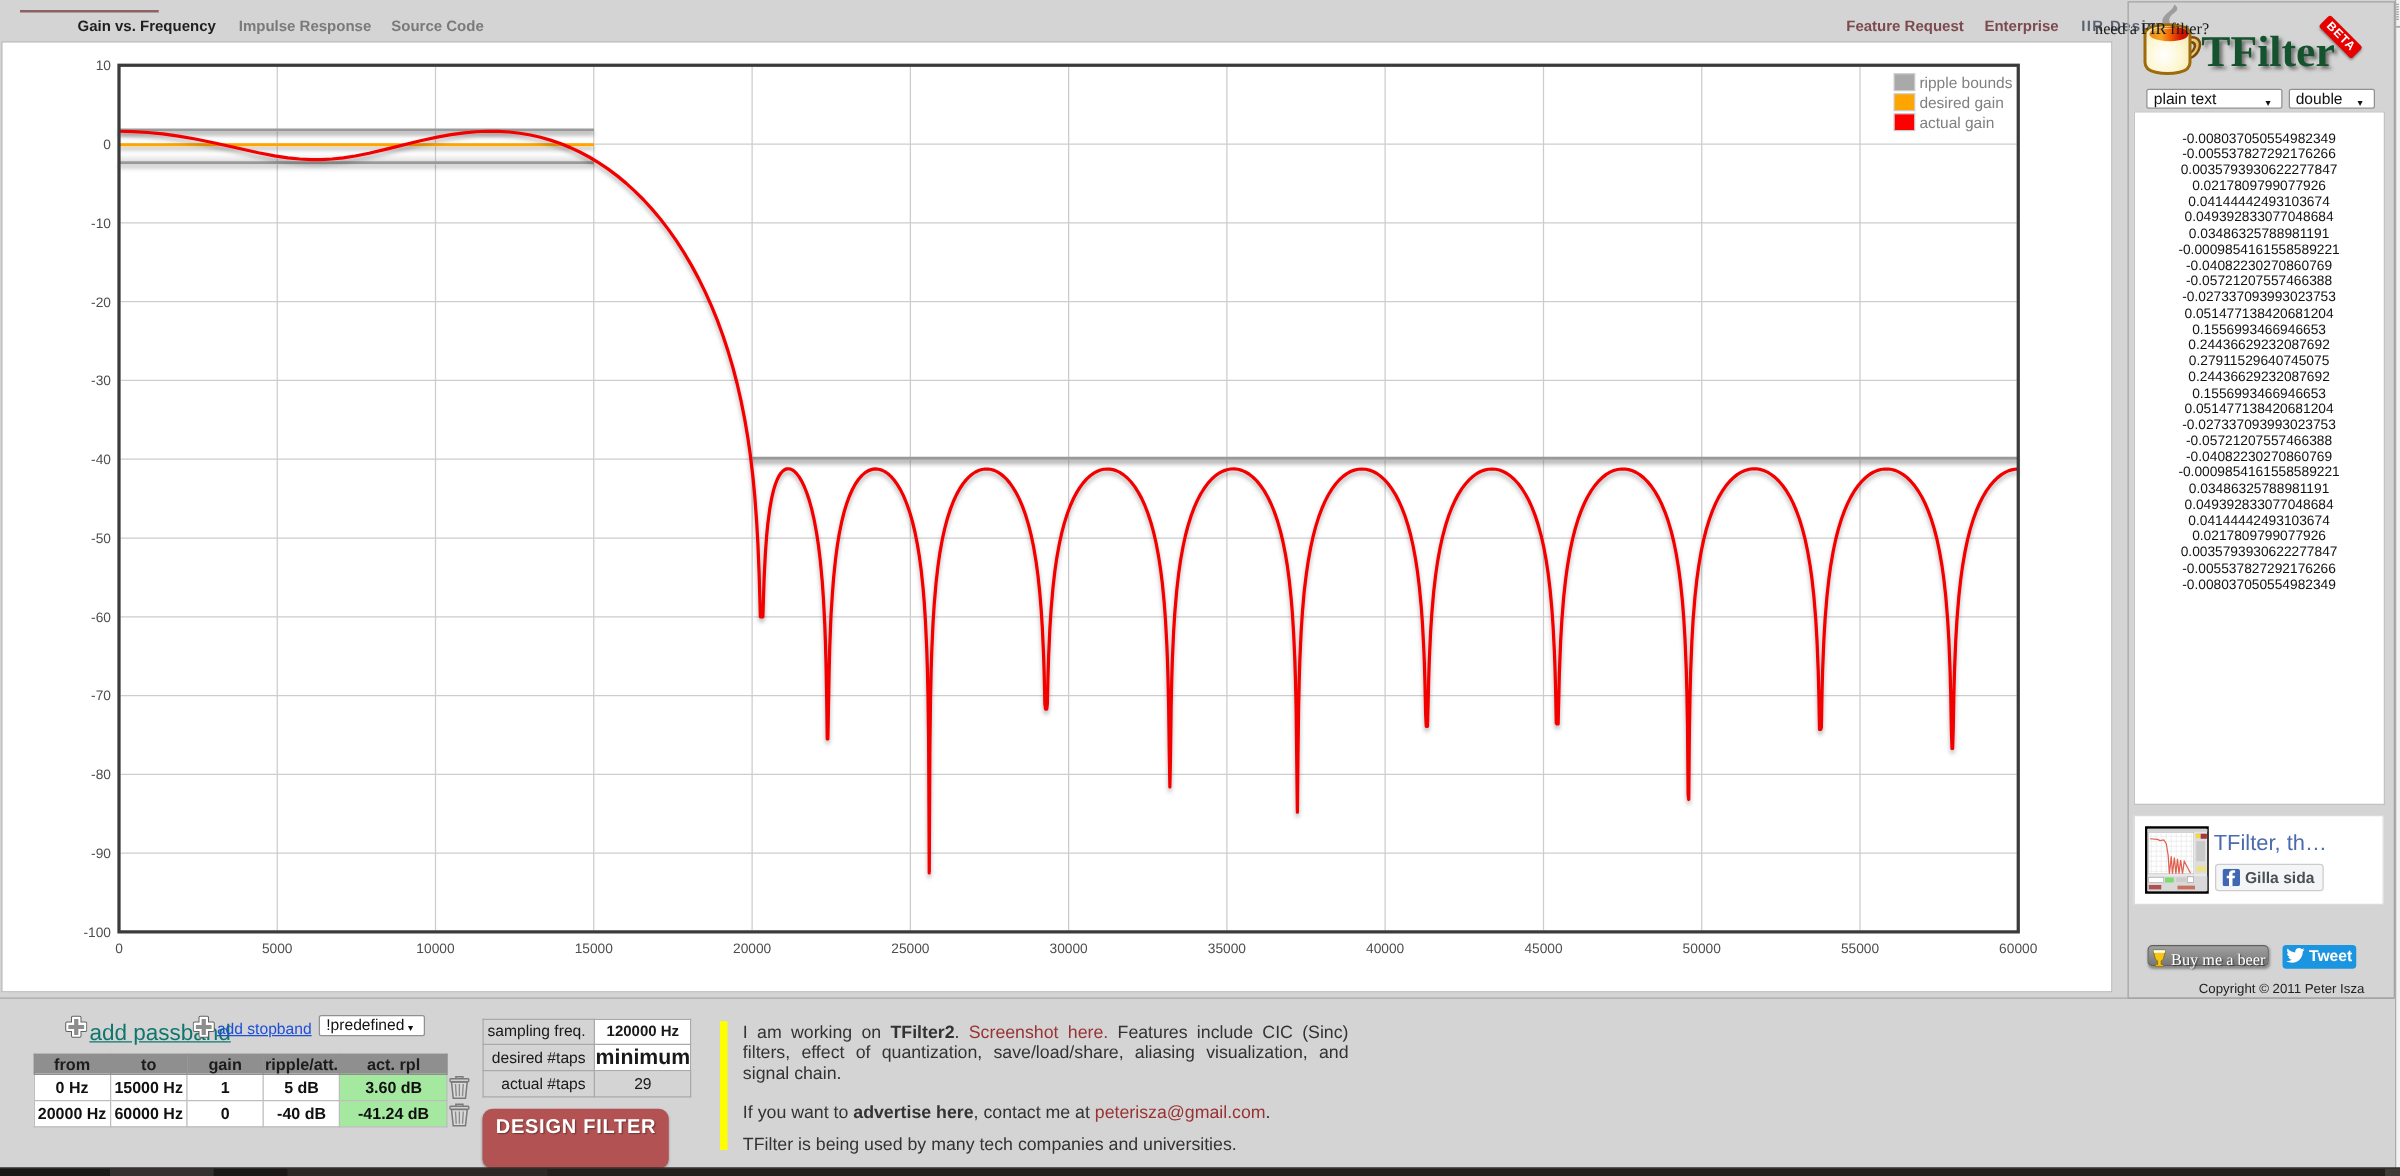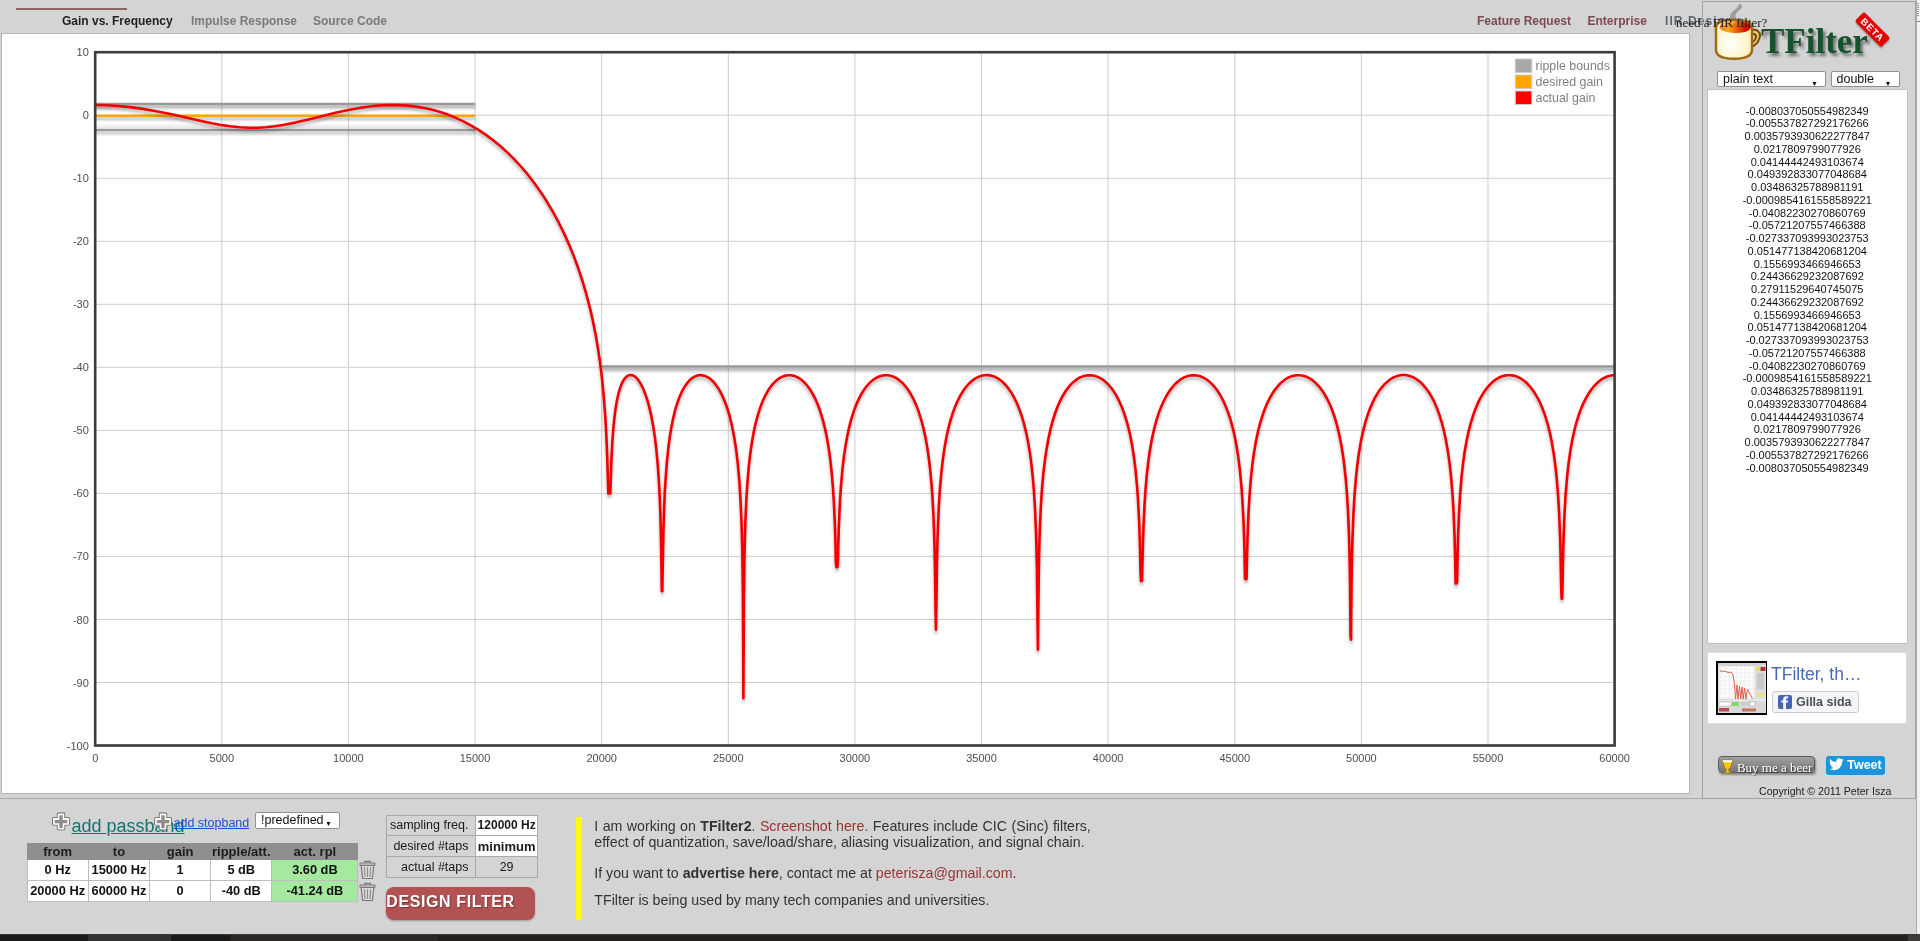--- a/index.html
+++ b/index.html
@@ -277,33 +277,33 @@
     </svg></div>
 
 <table class="taps">
 <tbody>
       <tr>
         <td class="lb">sampling freq.</td>
         <td class="vl" style="background:#ffffff">120000 Hz</td>
       </tr>
 <tr>
         <td class="lb">desired #taps</td>
-        <td class="vl" style="background:#ffffff;font-size:13px">minimum</td>
+        <td class="vl" style="background:#ffffff;font-size:17px">minimum</td>
       </tr>
 <tr>
         <td class="lb">actual #taps</td>
         <td class="vl" style="font-weight:normal;font-size:12.5px">29</td>
       </tr>
 </tbody>
   </table>
-<div class="abs" style="left:386.3px;top:887px;width:149px;height:33px;background:#b25252;border-radius:8px;box-shadow:0 1px 2px rgba(0,0,0,0.3);color:#ffffff;font-size:16px;font-weight:bold;letter-spacing:0.6px;line-height:30.6px;text-shadow:1px 1px 1px rgba(0,0,0,0.35)">DESIGN FILTER</div>
+<div class="abs" style="left:386.3px;top:887px;width:149px;height:48px;background:#b25252;border-radius:8px;box-shadow:0 1px 2px rgba(0,0,0,0.3);color:#ffffff;font-size:16px;font-weight:bold;letter-spacing:0.6px;text-align:center;line-height:30.6px;text-shadow:1px 1px 1px rgba(0,0,0,0.35)">DESIGN FILTER</div>
 
 <div class="abs" style="left:575.7px;top:817.4px;width:6px;height:102.3px;background:#ffff00"></div>
 <div class="abs" style="left:594.3px;top:810.5px;width:500.5px;font-size:14.2px;line-height:16.6px;color:#333;text-align:justify">
-<p style="margin:7px 4px 0 0">I am working on <b>TFilter2</b>. <span style="color:#993333">Screenshot here.</span> Features include CIC (Sinc) filters, effect of quantization, save/load/share, aliasing visualization, and signal chain.</p>
+<p style="margin:7px 16px 0 0">I am working on <b>TFilter2</b>. <span style="color:#993333">Screenshot here.</span> Features include CIC (Sinc) filters, effect of quantization, save/load/share, aliasing visualization, and signal chain.</p>
 <p style="margin:14.5px 0 0 0">If you want to <b>advertise here</b>, contact me at <span style="color:#993333">peterisza@gmail.com</span>.</p>
 <p style="margin:10px 0 0 0">TFilter is being used by many tech companies and universities.</p>
 </div>
 
 <div class="abs" style="left:0;top:933.5px;width:1920px;height:7.5px;background:#241f1c;border-top:1px solid #3c3733"></div>
 <div class="abs" style="left:0;top:934.5px;width:88px;height:6.5px;background:#1b1917"></div>
 <div class="abs" style="left:88px;top:934.5px;width:83px;height:6.5px;background:#343230"></div>
 <div class="abs" style="left:171px;top:934.5px;width:59px;height:6.5px;background:#1b1917"></div>
 <div class="abs" style="left:230px;top:934.5px;width:208px;height:6.5px;background:#2c2825"></div>
 <div class="abs" style="left:1908px;top:934.5px;width:12px;height:6.5px;background:#403b37"></div>

